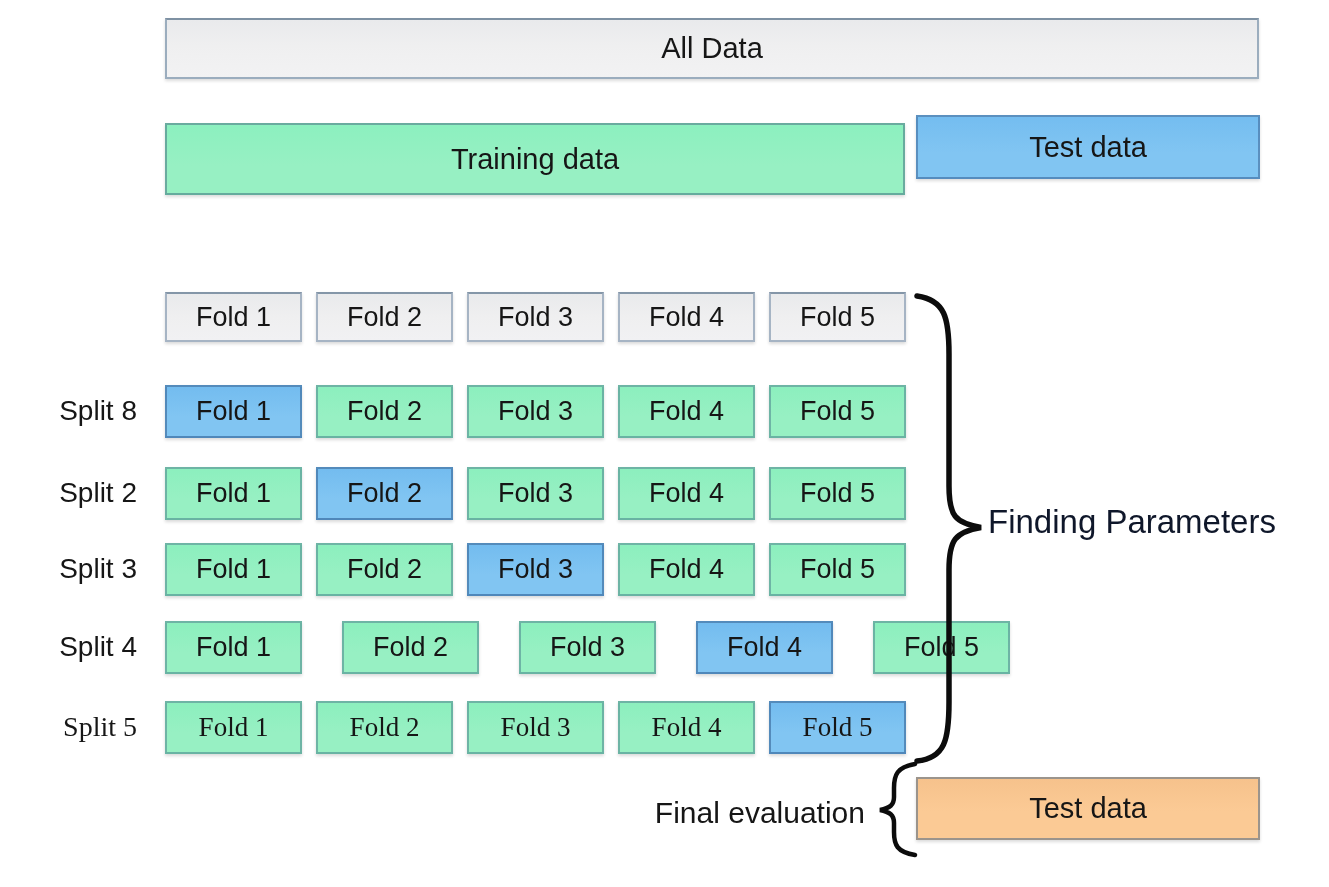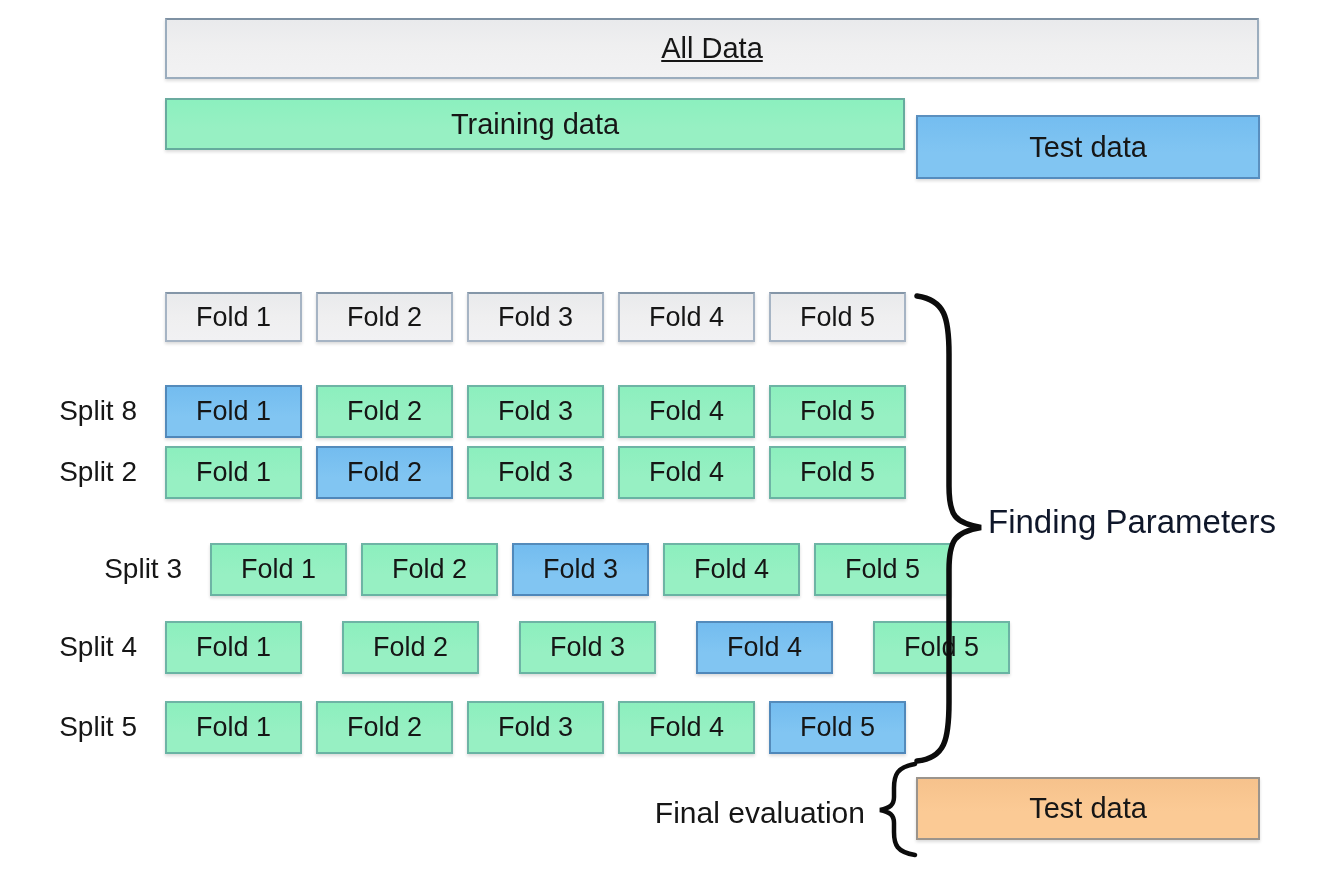--- a/index.html
+++ b/index.html
@@ -28,32 +28,32 @@
     border:2px solid rgba(70,115,130,.55);
   }
   .bar.blue{
     background:linear-gradient(180deg,#74bdf0 0%,var(--blue-fill) 60%);
     border:2px solid rgba(60,100,150,.55);
   }
   .bar.orange{
     background:linear-gradient(180deg,#f6c28c 0%,var(--orange-fill) 55%);
     border:2px solid #9b948c;
   }
-  #bar-all-data{left:165px;top:18px;width:1094px;height:61px;text-decoration:underline;}
-  #bar-training{left:165px;top:98px;width:740px;height:52px;}
+  #bar-all-data{left:165px;top:18px;width:1094px;height:61px;}
+  #bar-training{left:165px;top:123px;width:740px;height:72px;}
   #bar-test{left:916px;top:115px;width:344px;height:64px;}
 
   .grid{position:absolute;left:165px;top:292px;width:745px;height:462px;}
   .grid-row{position:absolute;left:0;display:flex;gap:14px;}
   .grid-row.hdr{top:0;height:50px;}
   .grid-row.r0{top:93px;height:53px;}
-  .grid-row.r1{top:154px;height:53px;justify-content:space-between;}
-  .grid-row.r2{top:251px;height:53px;margin-left:45px;}
+  .grid-row.r1{top:175px;height:53px;justify-content:space-between;}
+  .grid-row.r2{top:251px;height:53px;}
   .grid-row.r3{top:329px;height:53px;gap:40px;}
-  .grid-row.r4{top:409px;height:53px;}
+  .grid-row.r4{top:409px;height:53px;font-family:Liberation Serif, serif;}
   .cell{
     box-sizing:border-box;
     width:137px;height:100%;
     display:flex;align-items:center;justify-content:center;
     font-size:27px;
     box-shadow:0 2px 3px rgba(0,0,0,.15);
   }
   .cell.hdrcell{
     background:linear-gradient(180deg,#e9eaec 0%,var(--gray-fill) 50%,#f1f1f3 100%);
     border:2px solid #a6b4c4;

